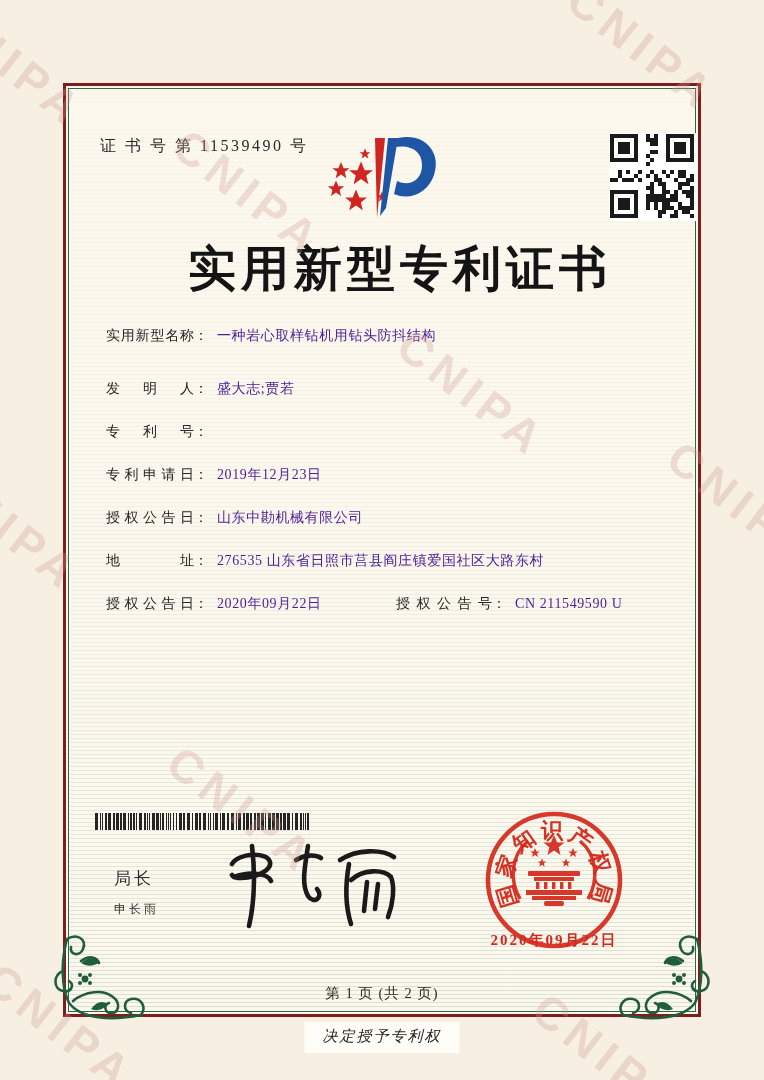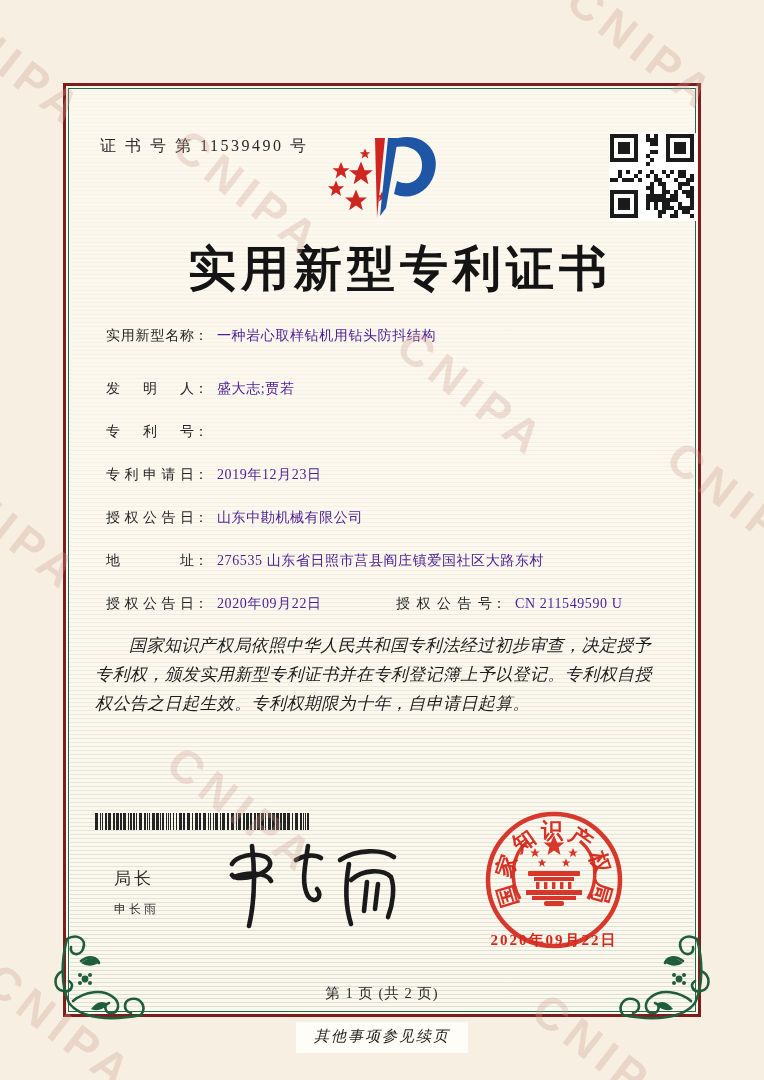--- a/index.html
+++ b/index.html
@@ -257,21 +257,20 @@
       <span class="f-value">2020年09月22日</span>
       <span class="grant-col2">
         <span class="f-label">授权公告号</span>
           <span class="f-colon">：</span>
         <span class="f-value">CN 211549590 U</span>
       </span>
     </div>
   </div>
 
   <div class="body-text">
-    <p>国家知识产权局依照中华人民共和国专利法经过初步审查，决定授予专利权，颁发实用新型专利证书并在专利登记簿上予以登记。专利权自授权公告之日起生效。专利权期限为十年，自申请日起算。</p>
   </div>
 
   <div class="barcode"><i style="width:3px;margin-right:2px"></i><i style="width:1px;margin-right:1px"></i><i style="width:1px;margin-right:2px"></i><i style="width:2px;margin-right:1px"></i><i style="width:3px;margin-right:2px"></i><i style="width:2px;margin-right:1px"></i><i style="width:3px;margin-right:1px"></i><i style="width:2px;margin-right:1px"></i><i style="width:3px;margin-right:2px"></i><i style="width:1px;margin-right:1px"></i><i style="width:2px;margin-right:1px"></i><i style="width:2px;margin-right:1px"></i><i style="width:1px;margin-right:2px"></i><i style="width:3px;margin-right:2px"></i><i style="width:2px;margin-right:1px"></i><i style="width:1px;margin-right:1px"></i><i style="width:1px;margin-right:2px"></i><i style="width:3px;margin-right:1px"></i><i style="width:3px;margin-right:1px"></i><i style="width:1px;margin-right:1px"></i><i style="width:2px;margin-right:2px"></i><i style="width:1px;margin-right:1px"></i><i style="width:1px;margin-right:1px"></i><i style="width:1px;margin-right:2px"></i><i style="width:1px;margin-right:2px"></i><i style="width:1px;margin-right:2px"></i><i style="width:3px;margin-right:1px"></i><i style="width:2px;margin-right:2px"></i><i style="width:3px;margin-right:2px"></i><i style="width:1px;margin-right:2px"></i><i style="width:3px;margin-right:1px"></i><i style="width:2px;margin-right:2px"></i><i style="width:3px;margin-right:2px"></i><i style="width:1px;margin-right:1px"></i><i style="width:1px;margin-right:2px"></i><i style="width:1px;margin-right:1px"></i><i style="width:3px;margin-right:2px"></i><i style="width:1px;margin-right:1px"></i><i style="width:3px;margin-right:2px"></i><i style="width:2px;margin-right:2px"></i><i style="width:3px;margin-right:2px"></i><i style="width:1px;margin-right:1px"></i><i style="width:3px;margin-right:2px"></i><i style="width:2px;margin-right:1px"></i><i style="width:3px;margin-right:1px"></i><i style="width:2px;margin-right:2px"></i><i style="width:2px;margin-right:1px"></i><i style="width:3px;margin-right:1px"></i><i style="width:3px;margin-right:1px"></i><i style="width:1px;margin-right:2px"></i><i style="width:3px;margin-right:1px"></i><i style="width:3px;margin-right:1px"></i><i style="width:3px;margin-right:1px"></i><i style="width:2px;margin-right:1px"></i><i style="width:3px;margin-right:1px"></i><i style="width:3px;margin-right:2px"></i><i style="width:1px;margin-right:2px"></i><i style="width:3px;margin-right:2px"></i><i style="width:2px;margin-right:1px"></i><i style="width:1px;margin-right:1px"></i><i style="width:1px;margin-right:1px"></i><i style="width:2px;margin-right:2px"></i></div>
 
   <div class="sig-title">局长</div>
   <div class="sig-name">申长雨</div>
 
   <svg class="sig-script" width="205" height="100" viewBox="0 0 205 100">
     <g fill="none" stroke="#1a1a1a" stroke-width="4.6" stroke-linecap="round" stroke-linejoin="round">
       <path d="M38,8 C41,34 41,62 35,88"></path>
@@ -352,13 +351,13 @@
       <path d="M40,78 q8,-11 17,-5 q-8,9 -17,5 Z"></path>
       <circle cx="34" cy="48" r="3.4"></circle>
       <circle cx="29" cy="44" r="2"></circle>
         <circle cx="39" cy="44" r="2"></circle>
         <circle cx="29" cy="52" r="2"></circle>
         <circle cx="39" cy="52" r="2"></circle>
     </g>
   </svg>
 </div>
 
-<div class="footer-note">其他事项参见续页</div>
+<div class="footer-note">决定授予专利权</div>
 
 </body></html>

